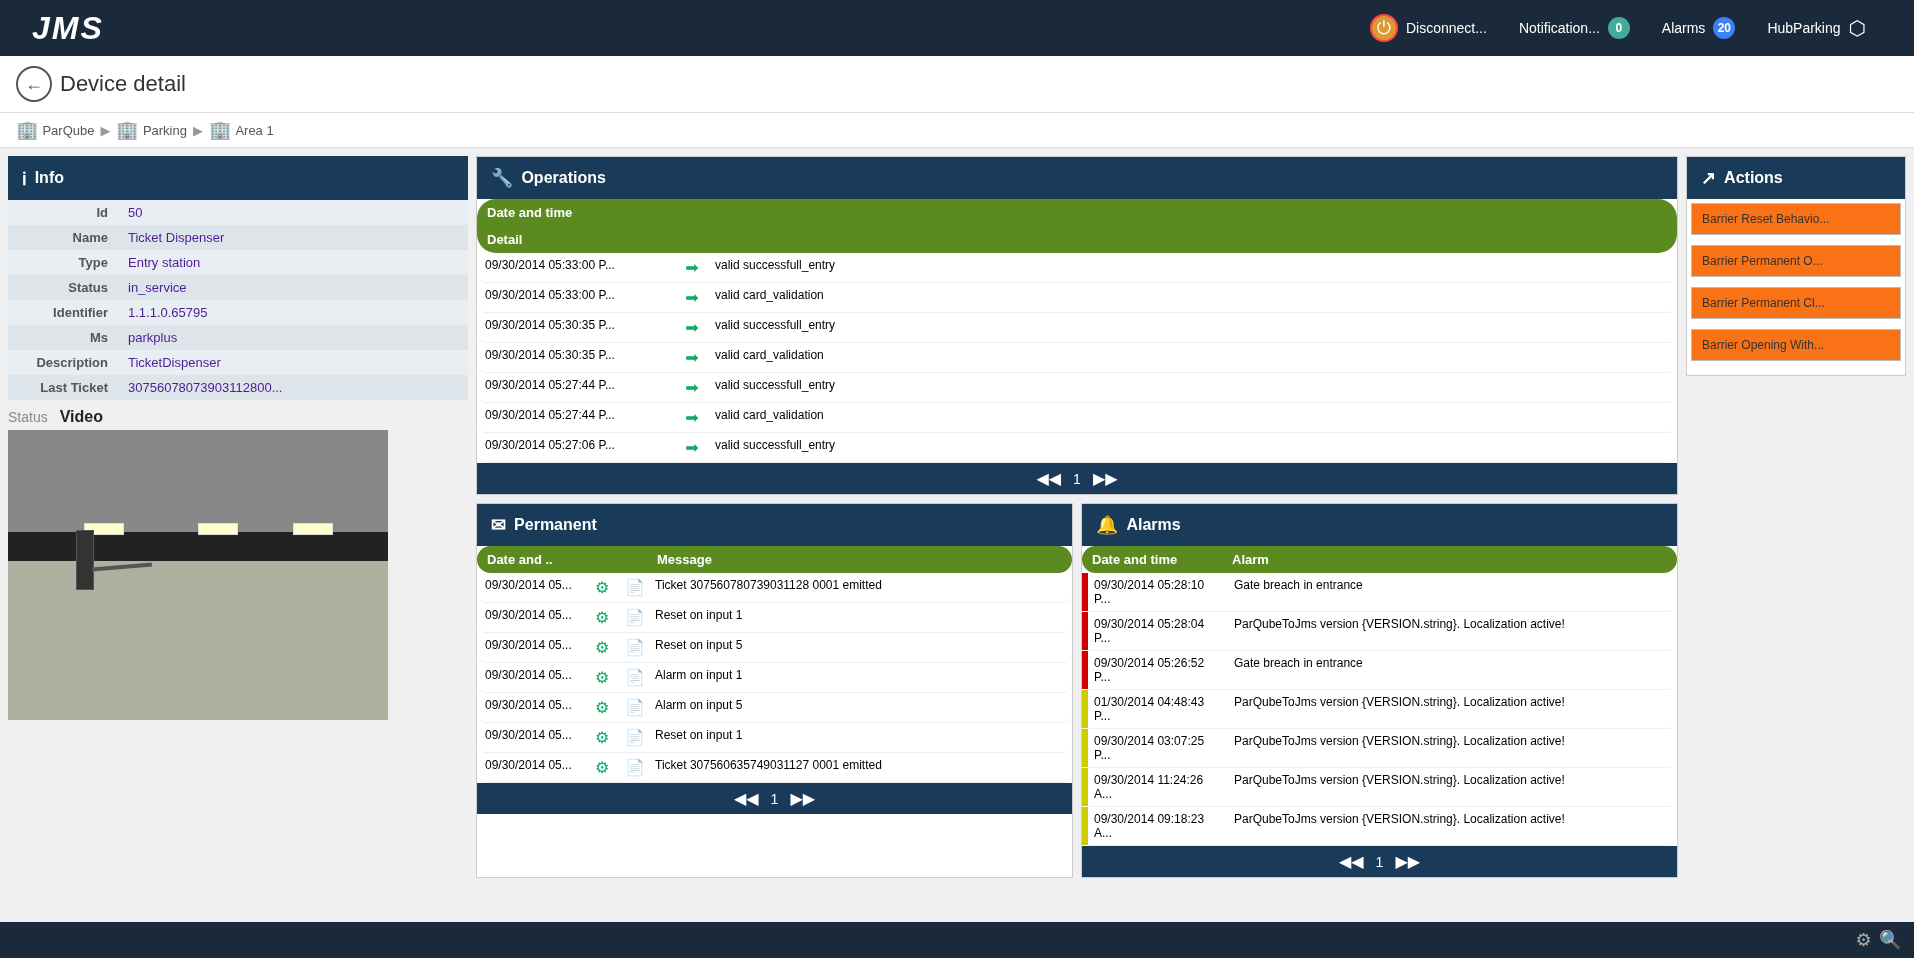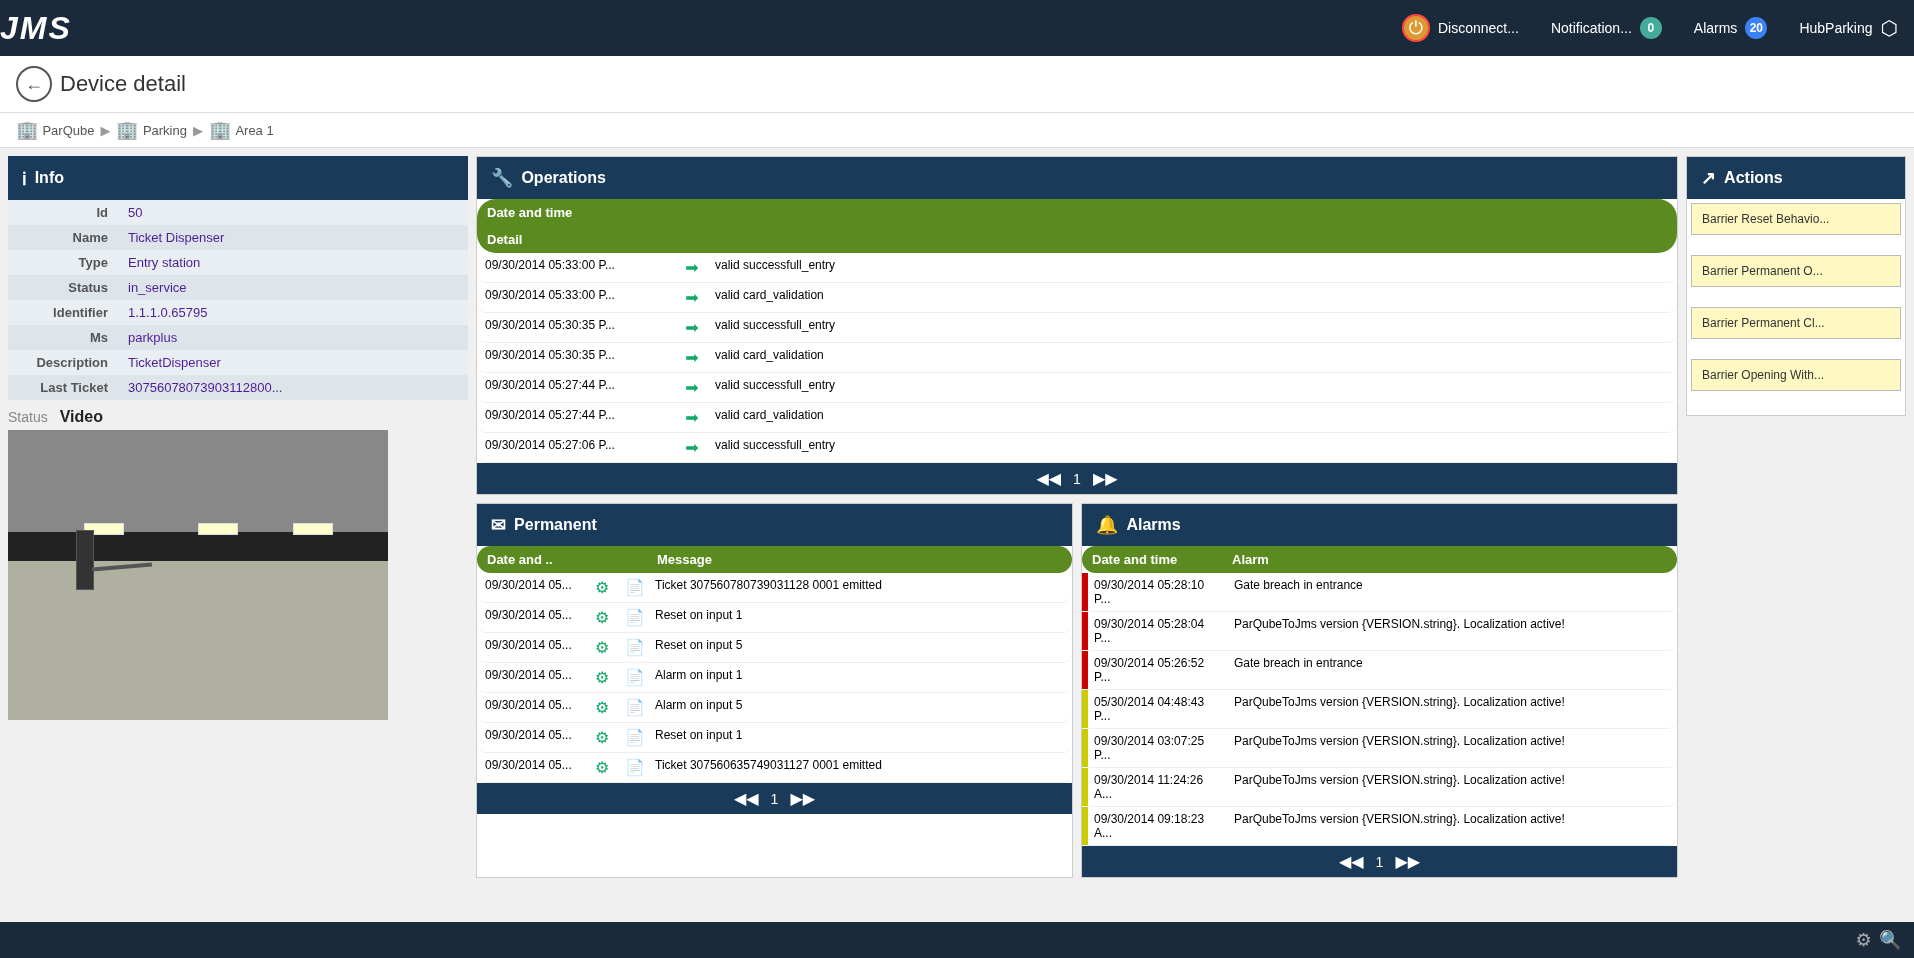--- a/index.html
+++ b/index.html
@@ -4,21 +4,21 @@
   <style>
     * { box-sizing: border-box; margin: 0; padding: 0; }
     body { font-family: Arial, sans-serif; font-size: 13px; background: #f0f0f0; overflow-x: hidden; }
 
     
     .navbar {
       background: #1a2a3a;
       height: 56px;
       display: flex;
       align-items: center;
-      padding: 0 0;
+      padding: 0 32px;
       gap: 0;
     }
     .navbar-logo {
       color: white;
       font-size: 32px;
       font-weight: bold;
       font-style: italic;
       margin-right: auto;
       letter-spacing: 2px;
     }
@@ -253,27 +253,27 @@
     
     .right-panel {
       width: 220px;
       flex-shrink: 0;
     }
     .actions-panel { background: white; border: 1px solid #ccc; }
     .action-btn {
       display: block;
       width: 100%;
       padding: 8px 10px;
-      background: #fef9c3;
+      background: #f97316;
       border: 1px solid #bbb;
       text-align: left;
       cursor: pointer;
       font-size: 12px;
       color: #333;
-      margin-bottom: 20px;
+      margin-bottom: 10px;
       white-space: nowrap;
       overflow: hidden;
       text-overflow: ellipsis;
     }
 
     
     .status-bar {
       position: fixed;
       bottom: 0; left: 0; right: 0;
       height: 36px;
@@ -542,21 +542,21 @@
     <div>09/30/2014 05:28:04 P...</div>
     <div>ParQubeToJms version {VERSION.string}. Localization active!</div>
   </div>
             <div class="data-row alarm-row">
     <div style="background:#c00;width:6px;padding:0;"></div>
     <div>09/30/2014 05:26:52 P...</div>
     <div>Gate breach in entrance</div>
   </div>
             <div class="data-row alarm-row">
     <div style="background:#cc0;width:6px;padding:0;"></div>
-    <div>05/30/2014 04:48:43 P...</div>
+    <div>01/30/2014 04:48:43 P...</div>
     <div>ParQubeToJms version {VERSION.string}. Localization active!</div>
   </div>
             <div class="data-row alarm-row">
     <div style="background:#cc0;width:6px;padding:0;"></div>
     <div>09/30/2014 03:07:25 P...</div>
     <div>ParQubeToJms version {VERSION.string}. Localization active!</div>
   </div>
             <div class="data-row alarm-row">
     <div style="background:#cc0;width:6px;padding:0;"></div>
     <div>09/30/2014 11:24:26 A...</div>

